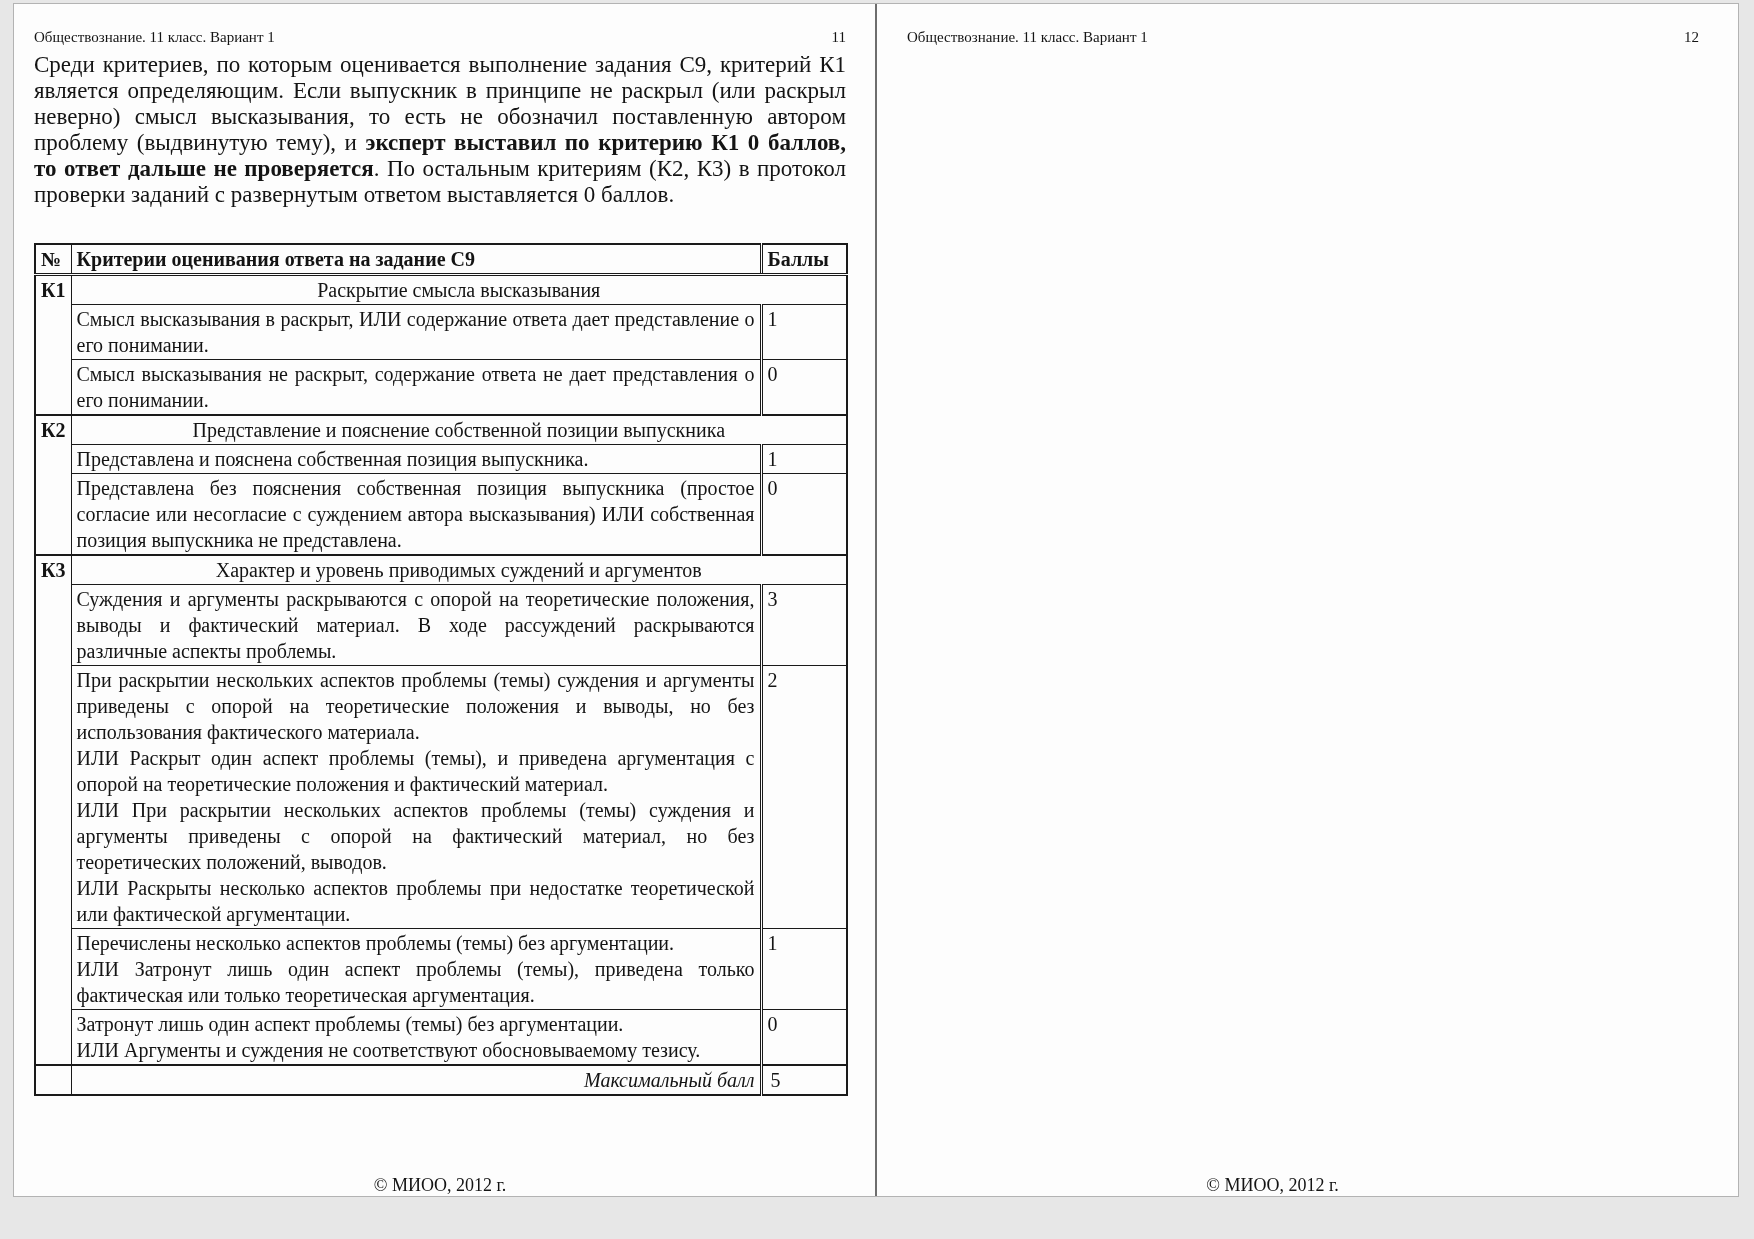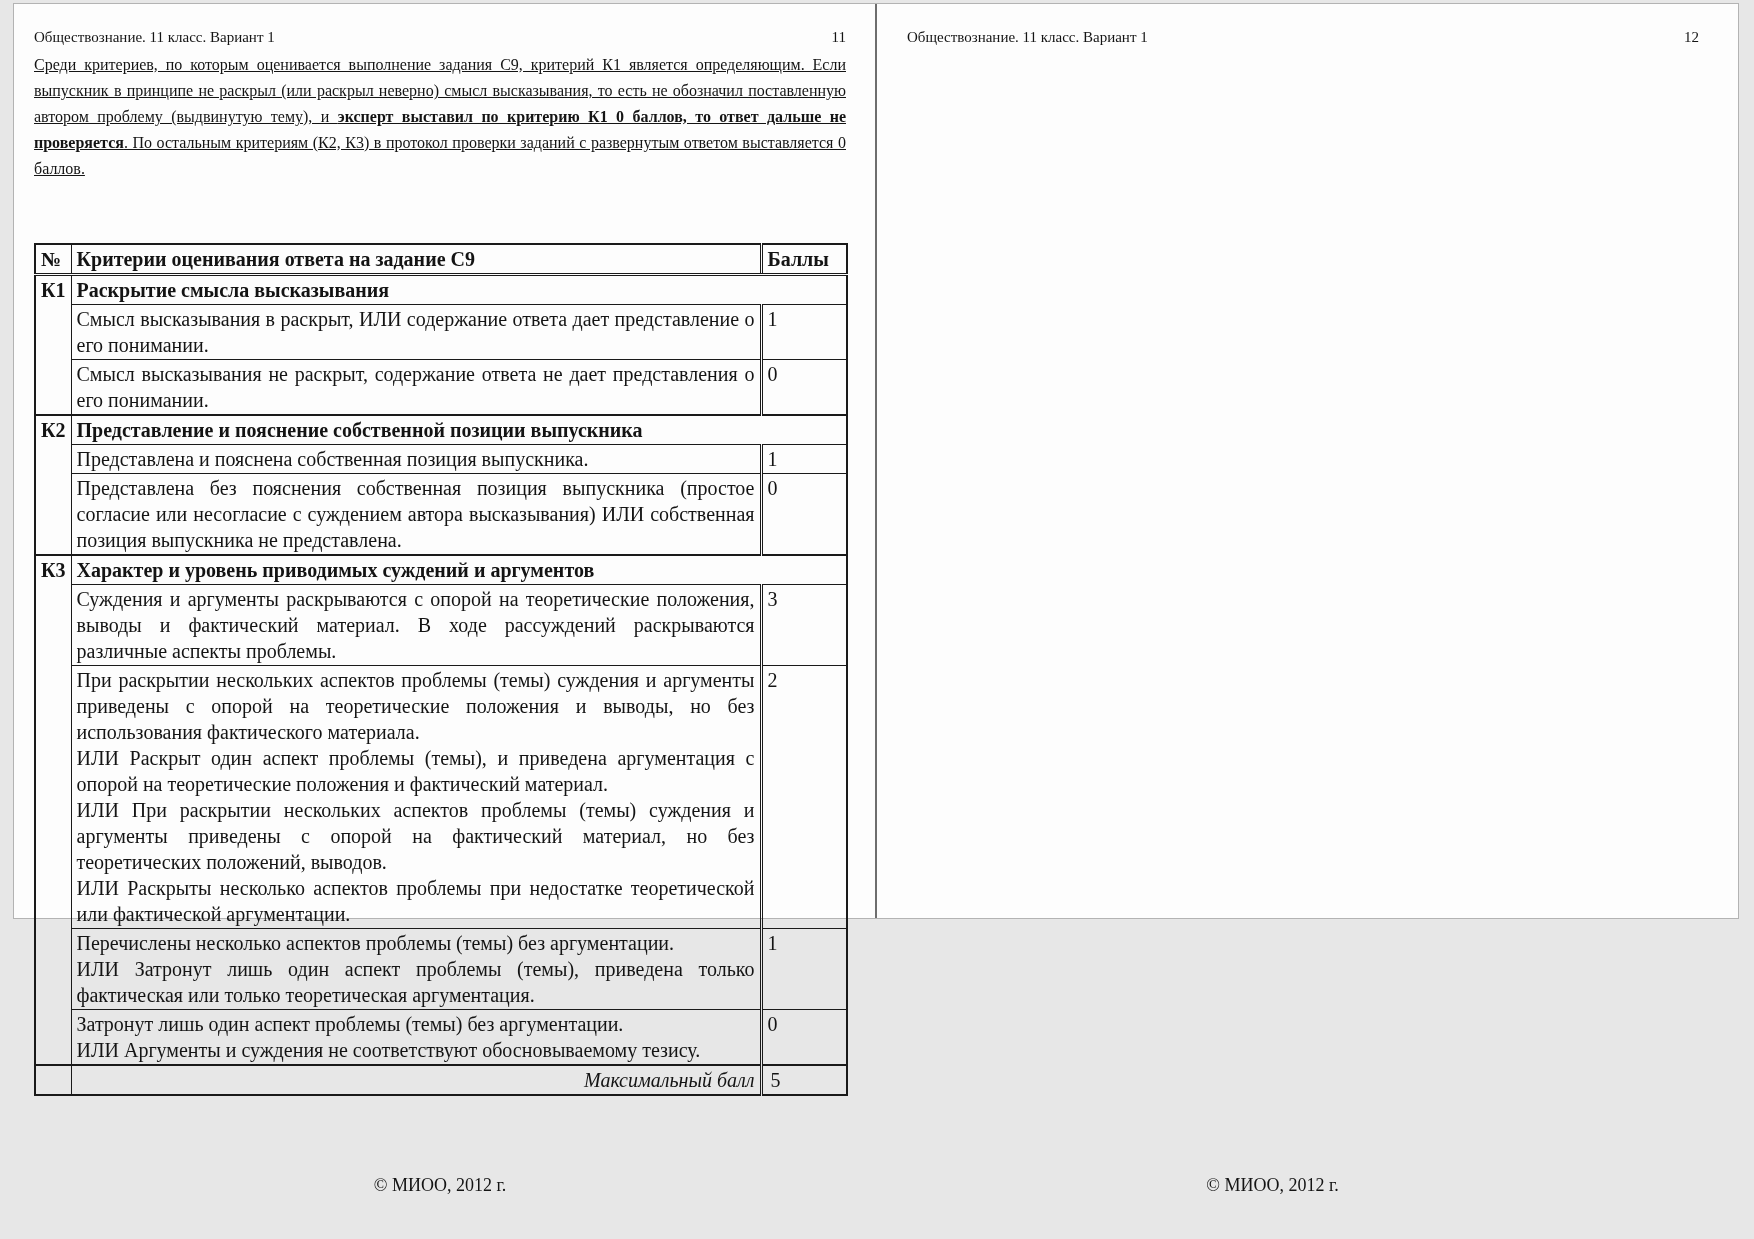--- a/index.html
+++ b/index.html
@@ -5,40 +5,40 @@
   html,body{margin:0;padding:0;}
   body{
     width:1754px;height:1239px;
     background:#e7e7e7;
     font-family:"Liberation Serif","DejaVu Serif",serif;
     color:#141414;
     overflow:hidden;
   }
   .canvas{position:relative;width:1754px;height:1239px;}
   .spread{
-    position:absolute;left:13px;top:3px;width:1726px;height:916px;
+    position:absolute;left:13px;top:3px;width:1726px;height:1194px;
     background:#fdfdfd;border:1px solid #b3b3b3;box-sizing:border-box;
   }
   .divider{
     position:absolute;left:861px;top:0;bottom:0;width:2px;background:#6e6e6e;
   }
   .page{position:absolute;top:0;bottom:0;}
   .page.left{left:0;width:860px;}
   .page.right{left:864px;right:0;}
 
   .pg-head{
     position:absolute;top:24px;display:flex;justify-content:space-between;
     font-size:15px;line-height:18px;
   }
   .page.left .pg-head{left:20px;width:812px;}
   .page.right .pg-head{left:29px;width:792px;}
 
   .intro{
     position:absolute;left:20px;top:48px;width:812px;
-    font-size:16px;line-height:26px;text-align:justify;text-decoration:underline;
+    font-size:23px;line-height:26px;text-align:justify;
   }
   .intro b{font-weight:bold;}
 
   table.criteria{
     position:absolute;left:20px;top:239px;width:812px;
     border-collapse:collapse;border:2px solid #1a1a1a;
     table-layout:fixed;
   }
   table.criteria td{
     border:1px solid #1a1a1a;
@@ -48,21 +48,21 @@
   td.num{text-align:left;font-weight:bold;padding:1px 3px;}
   td.crit{text-align:justify;white-space:pre-line;}
   td.score{
     text-align:left;vertical-align:middle;
     border-left:3px double #1a1a1a !important;
     white-space:normal;
   }
   tr.head td{font-weight:bold;border-bottom:3px double #1a1a1a;}
   tr.head td.crit{white-space:normal;text-align:left;margin-top:39px;}
   tr.sec td{border-top:2px solid #1a1a1a;}
-  td.title{font-weight:bold;border-bottom:3px double #1a1a1a;white-space:normal;text-align:left;}
+  td.title{font-weight:normal;border-bottom:3px double #1a1a1a;white-space:normal;text-align:center;}
   tr.maxrow td{border-top:2px solid #1a1a1a;padding-left:8px;}
   td.maxlabel{
     font-style:italic;text-align:right;white-space:normal;
     padding-right:10px;font-size:20px;
   }
 
   .footer{
     position:absolute;top:1172px;text-align:center;font-size:18px;line-height:18px;
   }
   .page.left .footer{left:20px;width:812px;}

